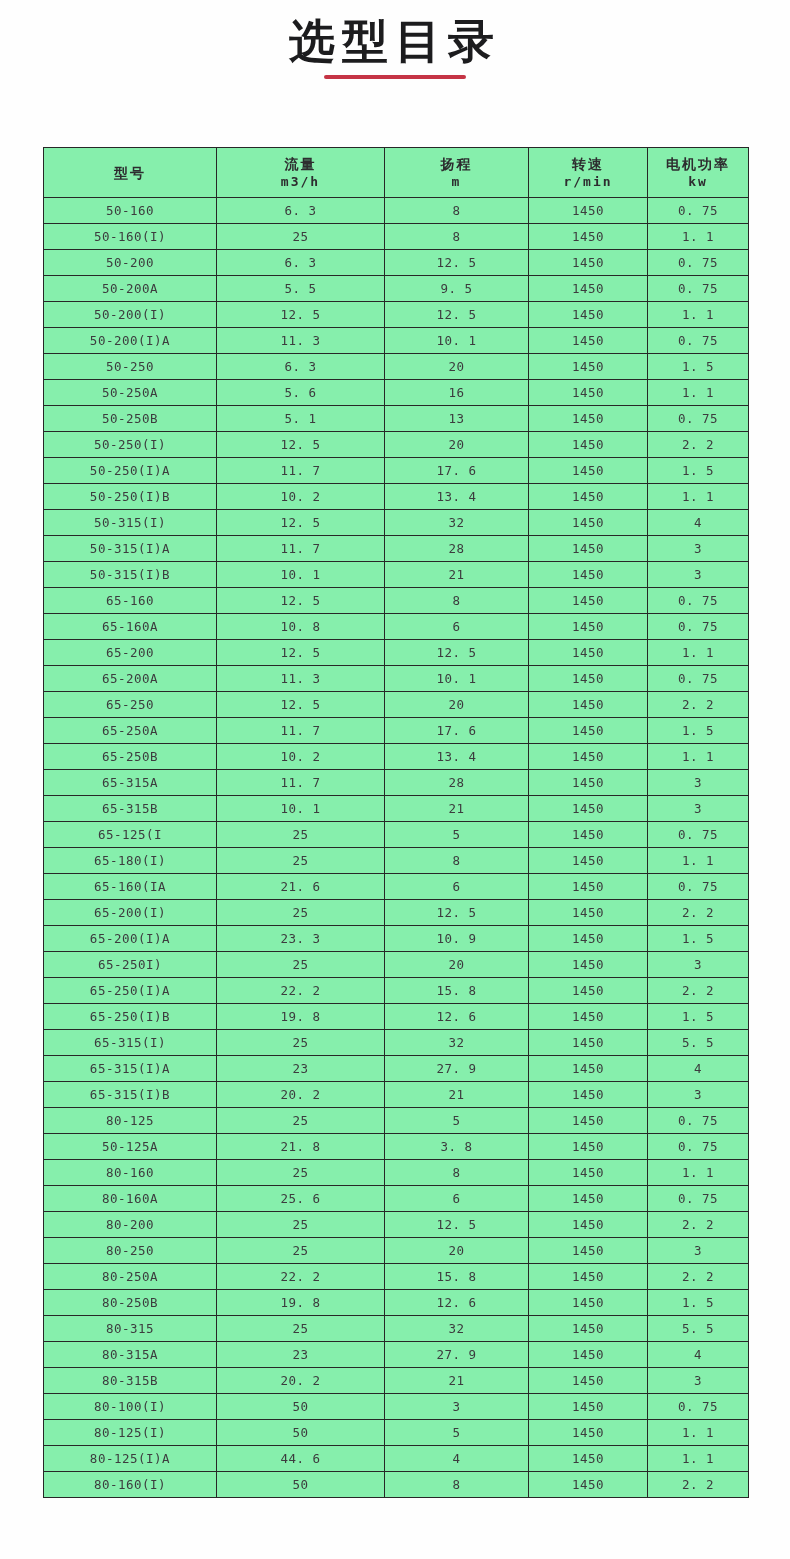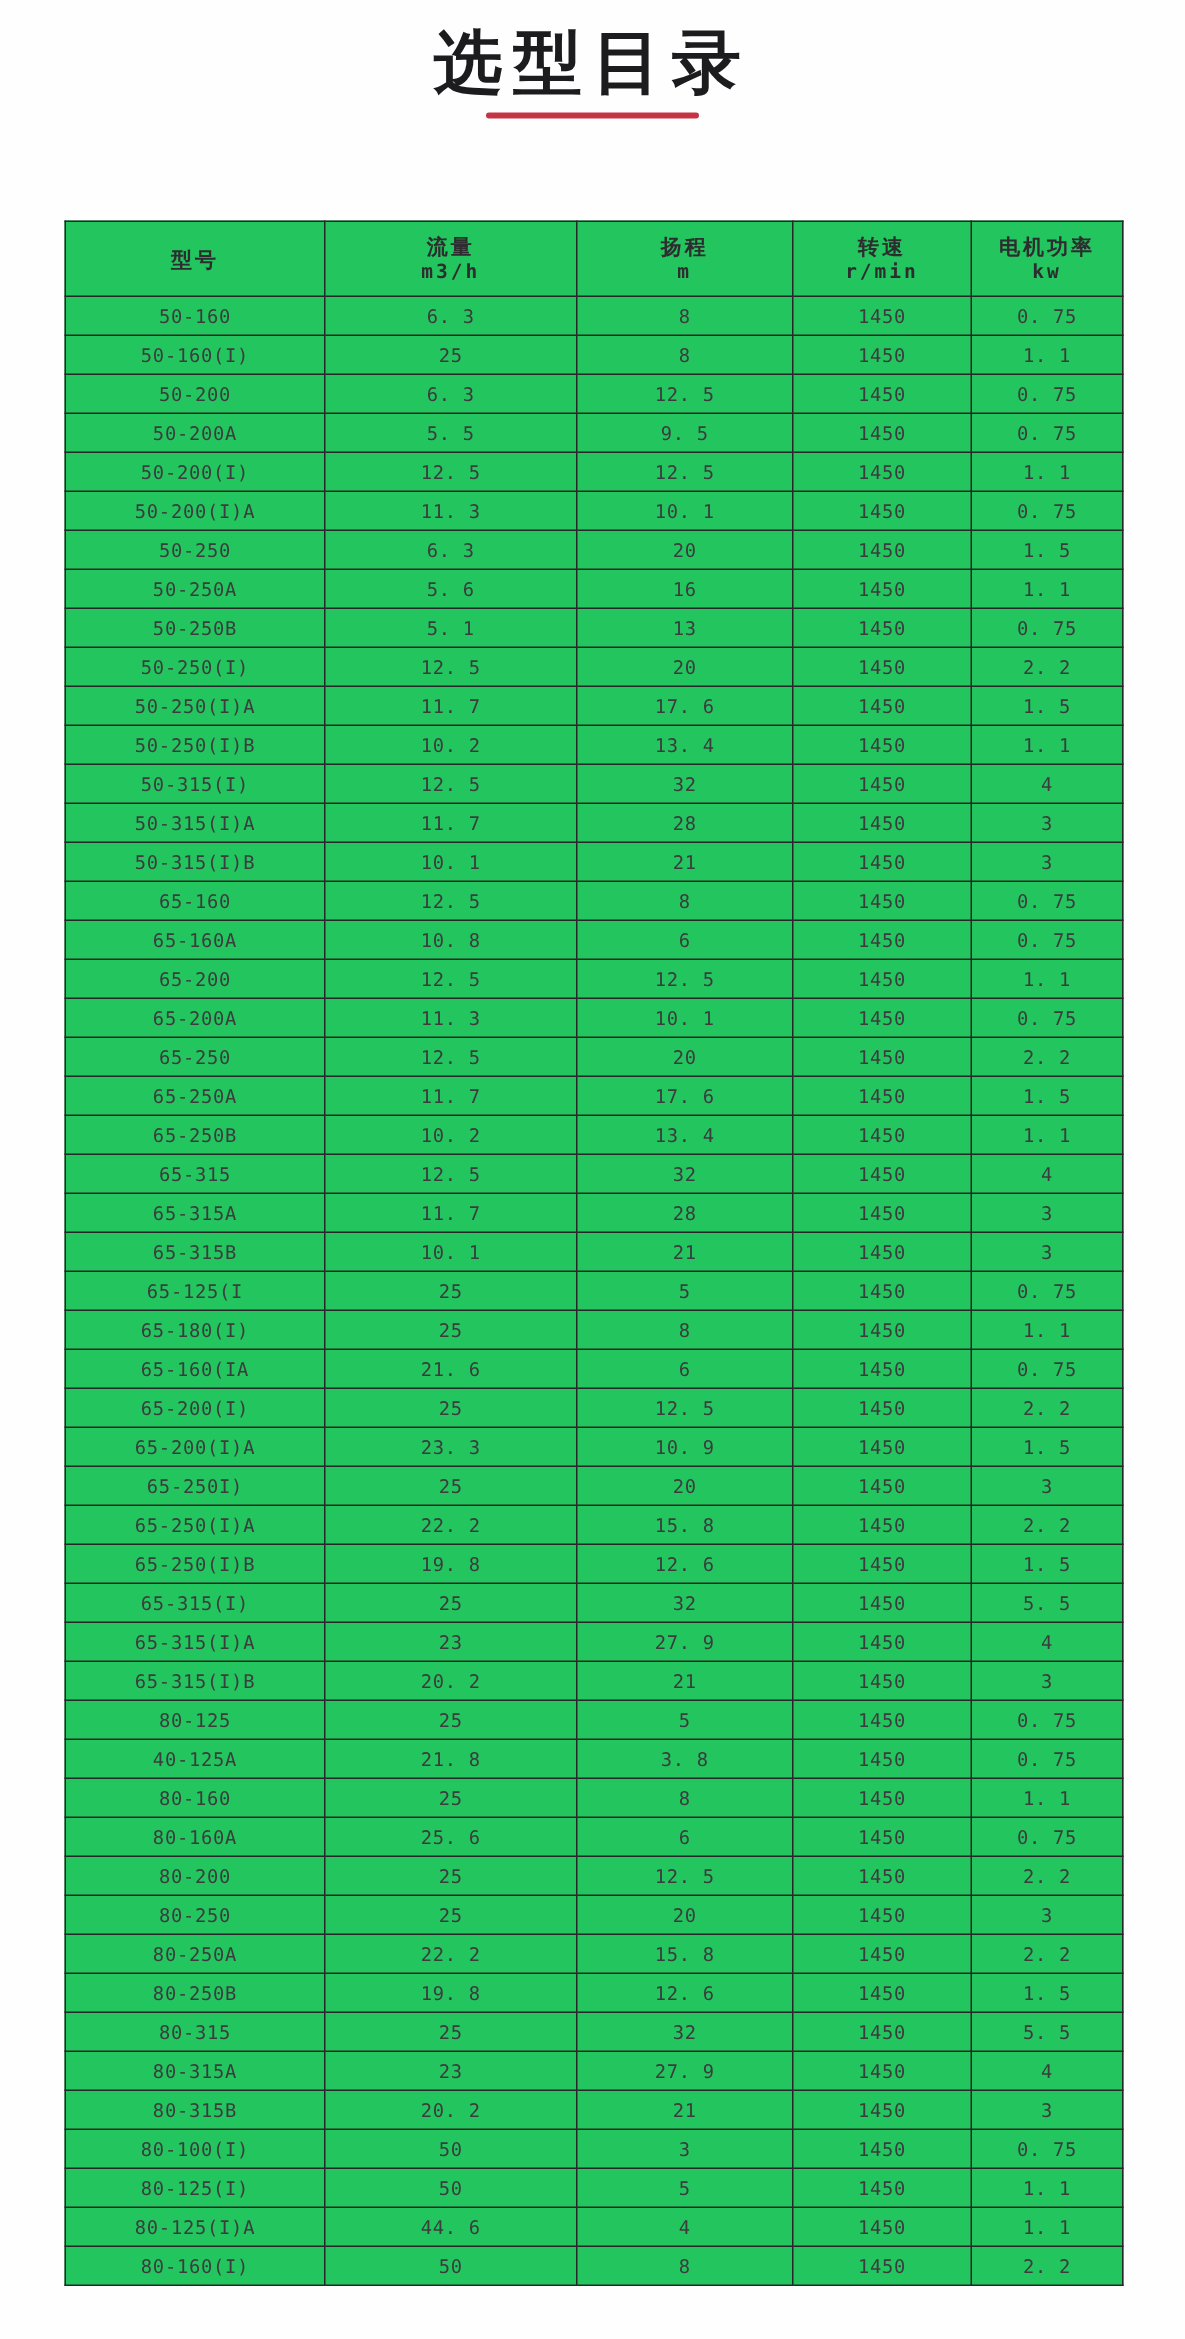--- a/index.html
+++ b/index.html
@@ -35,21 +35,21 @@
     border-radius: 2px;
   }
   
   .table-wrap {
     margin: 68px 42px 0 43px;
   }
   table.catalog {
     width: 705px;
     border-collapse: collapse;
     table-layout: fixed;
-    background: #22c55e;
+    background: #86efac;
   }
   table.catalog th, table.catalog td {
     border: 1.6px solid #272727;
     text-align: center;
     vertical-align: middle;
     overflow: hidden;
     white-space: nowrap;
   }
   table.catalog th {
     height: 50px;
@@ -288,27 +288,20 @@
   </tr>
 
   <tr>
     <td>65-250B</td>
     <td>10. 2</td>
     <td>13. 4</td>
     <td>1450</td>
     <td>1. 1</td>
   </tr>
 
-  <tr>
-    <td>65-315</td>
-    <td>12. 5</td>
-    <td>32</td>
-    <td>1450</td>
-    <td>4</td>
-  </tr>
 
   <tr>
     <td>65-315A</td>
     <td>11. 7</td>
     <td>28</td>
     <td>1450</td>
     <td>3</td>
   </tr>
 
   <tr>
@@ -409,21 +402,21 @@
 
   <tr>
     <td>80-125</td>
     <td>25</td>
     <td>5</td>
     <td>1450</td>
     <td>0. 75</td>
   </tr>
 
   <tr>
-    <td>40-125A</td>
+    <td>50-125A</td>
     <td>21. 8</td>
     <td>3. 8</td>
     <td>1450</td>
     <td>0. 75</td>
   </tr>
 
   <tr>
     <td>80-160</td>
     <td>25</td>
     <td>8</td>

